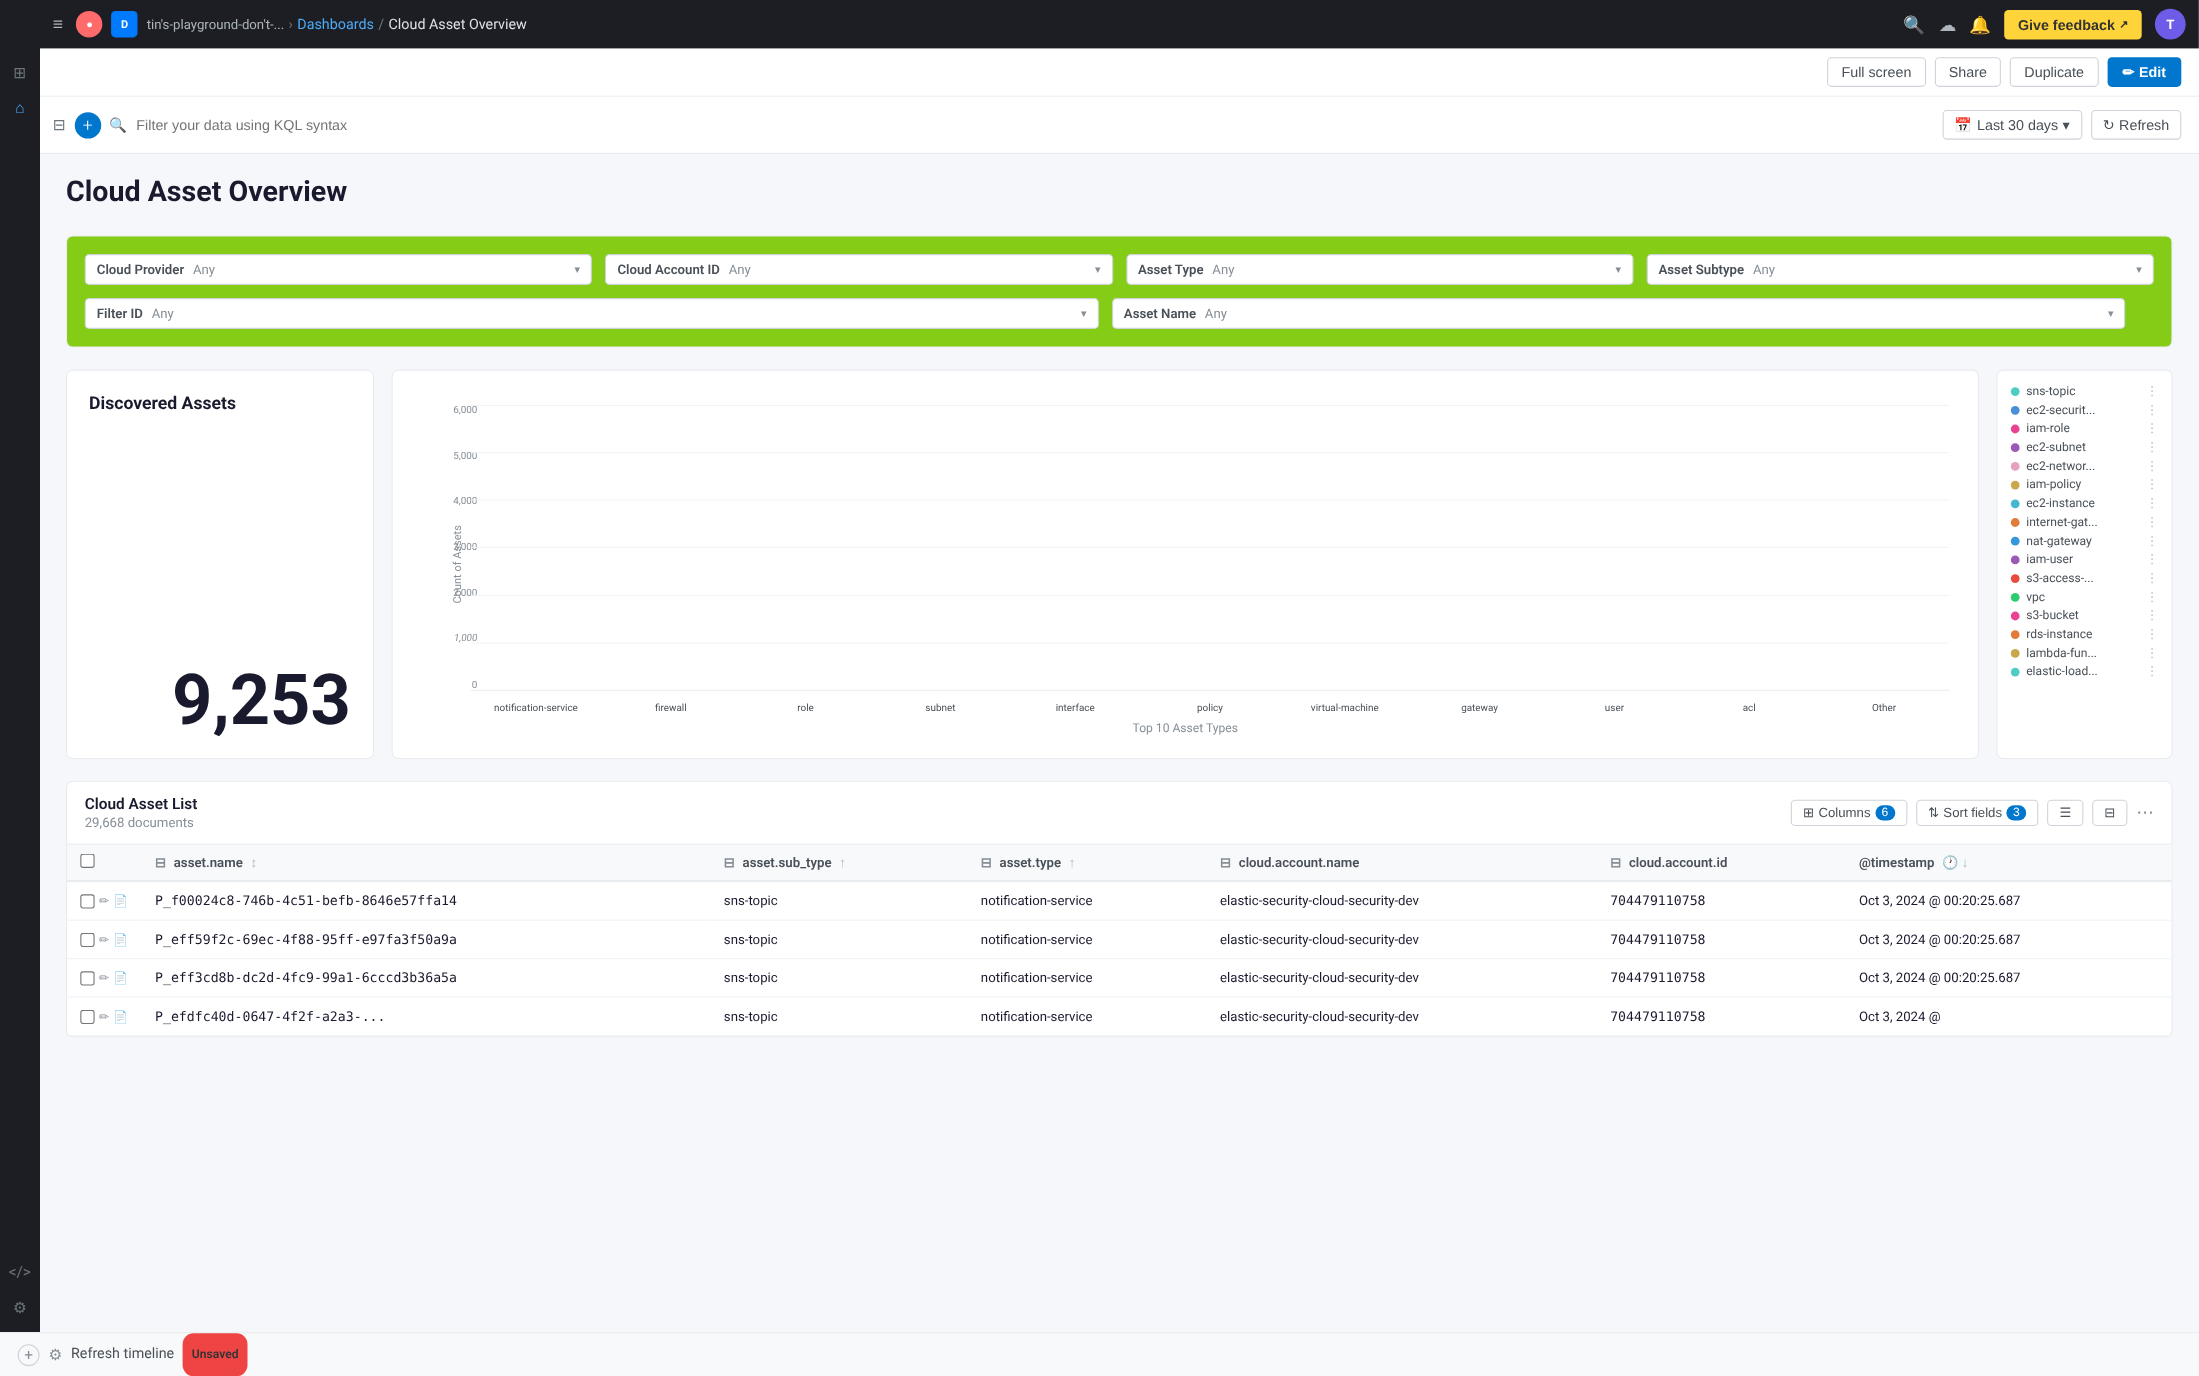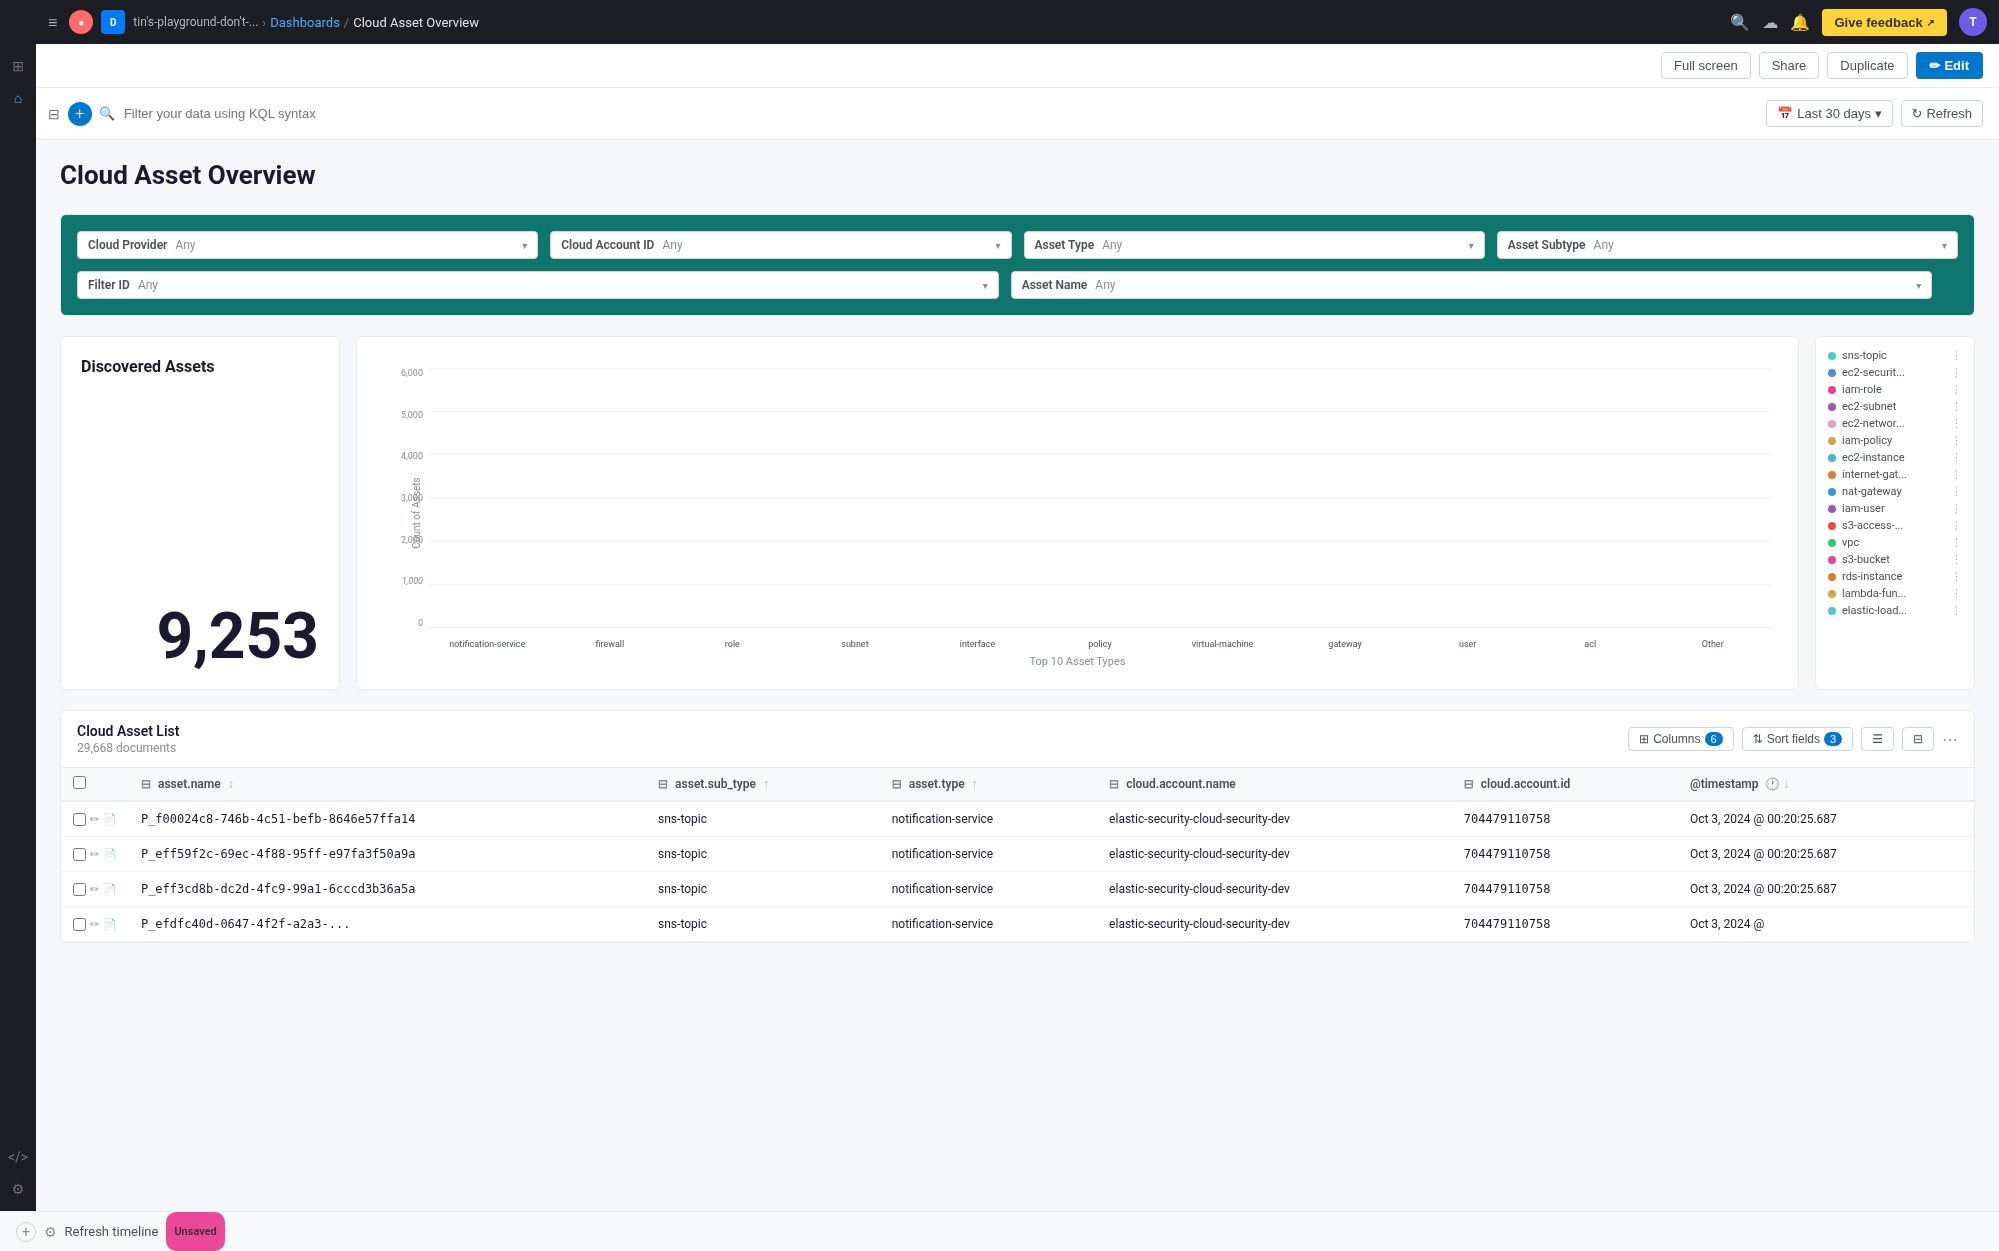--- a/index.html
+++ b/index.html
@@ -34,21 +34,21 @@
     .btn-fullscreen { background: none; border: 1px solid #ced4da; border-radius: 4px; padding: 5px 12px; font-size: 13px; cursor: pointer; color: #495057; }
     .btn-share { background: none; border: 1px solid #ced4da; border-radius: 4px; padding: 5px 12px; font-size: 13px; cursor: pointer; color: #495057; }
     .btn-duplicate { background: none; border: 1px solid #ced4da; border-radius: 4px; padding: 5px 12px; font-size: 13px; cursor: pointer; color: #495057; }
     .btn-edit { background: #0077cc; border: none; border-radius: 4px; padding: 5px 14px; font-size: 13px; cursor: pointer; color: white; font-weight: 600; display: flex; align-items: center; gap: 4px; }
 
     
     .main-content { padding: 20px 24px; background: #f5f7fa; }
     .page-title { font-size: 26px; font-weight: 700; color: #1a1a2e; margin-bottom: 24px; }
 
     
-    .filter-panel { background: #0f766e; border: 1px solid #e9ecef; border-radius: 6px; padding: 16px; margin-bottom: 20px; }
+    .filter-panel { background: #84cc16; border: 1px solid #e9ecef; border-radius: 6px; padding: 16px; margin-bottom: 20px; }
     .filter-row { display: flex; gap: 12px; margin-bottom: 12px; }
     .filter-row:last-child { margin-bottom: 0; }
     .filter-group { display: flex; align-items: center; border: 1px solid #ced4da; border-radius: 4px; padding: 6px 10px; gap: 8px; flex: 1; cursor: pointer; background: white; }
     .filter-label { font-size: 12px; font-weight: 600; color: #495057; white-space: nowrap; }
     .filter-value { font-size: 12px; color: #868e96; flex: 1; }
     .filter-chevron { color: #868e96; font-size: 10px; }
 
     
     .dashboard-row { display: flex; gap: 16px; margin-bottom: 20px; }
     .panel { background: white; border: 1px solid #e9ecef; border-radius: 6px; }
@@ -88,21 +88,21 @@
     .col-name { min-width: 200px; }
     .row-icons { display: flex; align-items: center; gap: 4px; color: #868e96; }
     .row-icon { font-size: 11px; cursor: pointer; }
     .cell-mono { font-family: monospace; font-size: 11px; }
 
     
     .bottom-bar { position: fixed; bottom: 0; left: 0; right: 0; height: 40px; background: #f8f9fa; border-top: 1px solid #e9ecef; display: flex; align-items: center; padding: 0 16px; gap: 8px; z-index: 100; }
     .bottom-add { width: 20px; height: 20px; border-radius: 50%; border: 1px solid #ced4da; display: flex; align-items: center; justify-content: center; cursor: pointer; font-size: 14px; color: #868e96; }
     .bottom-settings { color: #868e96; cursor: pointer; font-size: 14px; }
     .timeline-label { font-size: 13px; color: #495057; }
-    .unsaved-badge { background: #ec4899; color: #333; font-size: 11px; font-weight: 600; padding: 13px 8px; border-radius: 10px; }
+    .unsaved-badge { background: #ef4444; color: #333; font-size: 11px; font-weight: 600; padding: 13px 8px; border-radius: 10px; }
 
     
     .left-sidebar { position: fixed; left: 0; top: 44px; bottom: 40px; width: 36px; background: #1d1e24; display: flex; flex-direction: column; align-items: center; padding: 8px 0; gap: 4px; z-index: 50; }
     .sidebar-icon { width: 28px; height: 28px; display: flex; align-items: center; justify-content: center; color: #6c757d; cursor: pointer; border-radius: 4px; font-size: 14px; }
     .sidebar-icon.active { color: #4dabf7; }
   </style>
 </head>
 <body>
 
 <div class="left-sidebar">
@@ -214,21 +214,21 @@
       <div style="flex:1;"></div>
       <div class="big-number">9,253</div>
     </div>
 
     <div class="panel panel-main">
       <div class="chart-container">
         <div style="position:relative; width:100%; height:100%; padding: 10px 10px 10px 55px;">
 
           <div style="position:absolute; left:8px; top:50%; transform:translateY(-50%) rotate(-90deg); font-size:10px; color:#868e96; white-space:nowrap;">Count of Assets</div>
 
-          <div style="position:absolute; left:12px; top:15px; bottom:45px; width:38px; display:flex; flex-direction:column; justify-content:space-between;">
+          <div style="position:absolute; left:23px; top:15px; bottom:45px; width:38px; display:flex; flex-direction:column; justify-content:space-between;">
             <span style="font-size:9px; color:#868e96; text-align:right;">6,000</span>
             <span style="font-size:9px; color:#868e96; text-align:right;">5,000</span>
             <span style="font-size:9px; color:#868e96; text-align:right;">4,000</span>
             <span style="font-size:9px; color:#868e96; text-align:right;">3,000</span>
             <span style="font-size:9px; color:#868e96; text-align:right;">2,000</span>
             <span style="font-size:9px; color:#868e96; text-align:right;font-style:italic;">1,000</span>
             <span style="font-size:9px; color:#868e96; text-align:right;">0</span>
           </div>
 
           <div style="position:absolute; left:55px; right:10px; top:15px; bottom:45px; display:flex; align-items:flex-end; gap:4px;">

